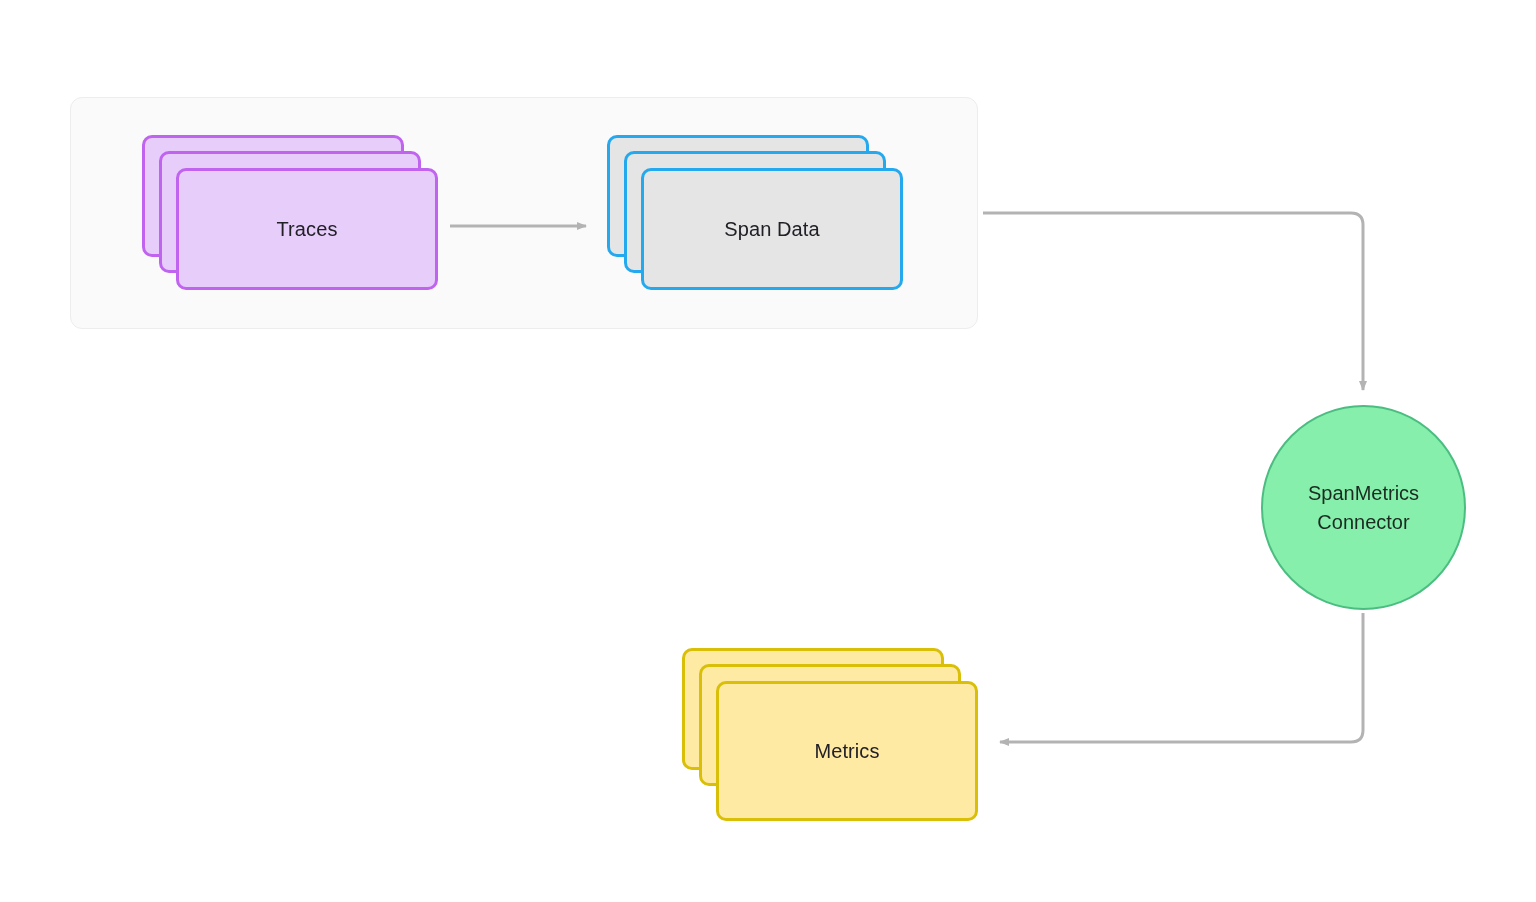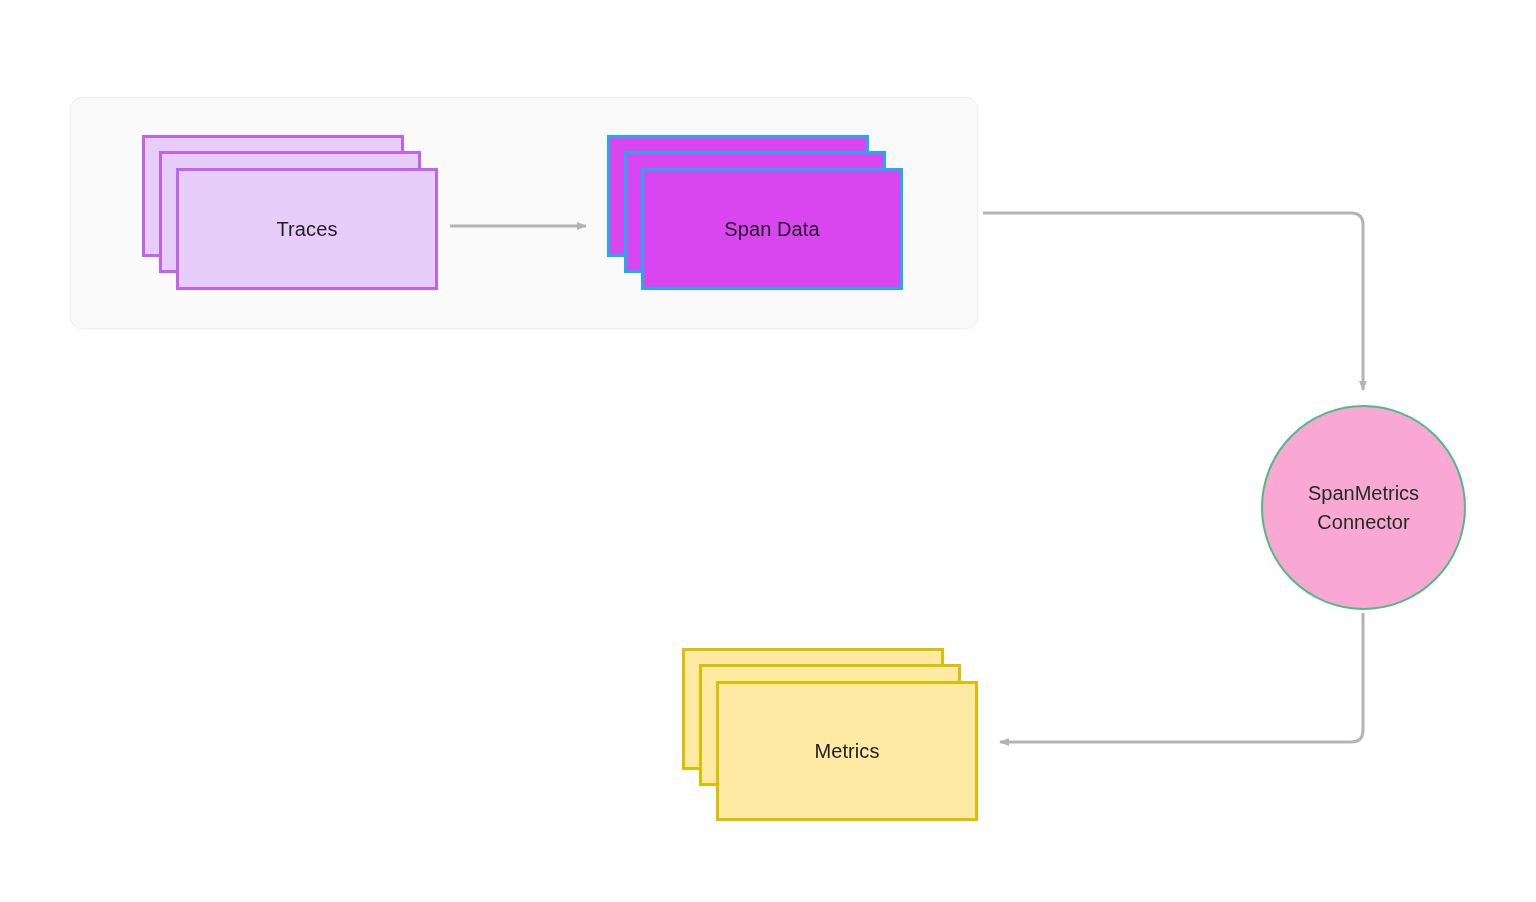--- a/index.html
+++ b/index.html
@@ -33,21 +33,21 @@
     box-sizing: border-box;
   }
 
   
   .stack {
     position: absolute;
   }
   .card {
     position: absolute;
     box-sizing: border-box;
-    border-radius: 0;
+    border-radius: 10px;
     border-width: 3px;
     border-style: solid;
   }
   .card.front {
     display: flex;
     align-items: center;
     justify-content: center;
   }
   .card-label {
     font-size: 20px;
@@ -63,21 +63,21 @@
     background: #e7cdfa;
     border-color: #c064ef;
   }
   .stack-traces .c0 { left: 0px;  top: 0px;  width: 262px; height: 122px; }
   .stack-traces .c1 { left: 17px; top: 16px; width: 262px; height: 122px; }
   .stack-traces .c2 { left: 34px; top: 33px; width: 262px; height: 122px; }
 
   
   .stack-span { left: 607px; top: 135px; width: 300px; height: 160px; }
   .stack-span .card {
-    background: #d946ef;
+    background: #e5e5e5;
     border-color: #24a9ee;
   }
   .stack-span .c0 { left: 0px;  top: 0px;  width: 262px; height: 122px; }
   .stack-span .c1 { left: 17px; top: 16px; width: 262px; height: 122px; }
   .stack-span .c2 { left: 34px; top: 33px; width: 262px; height: 122px; }
 
   
   .stack-metrics { left: 682px; top: 648px; width: 300px; height: 160px; }
   .stack-metrics .card {
     background: #ffeaa4;
@@ -88,21 +88,21 @@
   .stack-metrics .c2 { left: 34px; top: 33px; width: 262px; height: 140px; }
 
   
   .node-circle {
     position: absolute;
     left: 1261px;
     top: 405px;
     width: 205px;
     height: 205px;
     border-radius: 50%;
-    background: #f9a8d4;
+    background: #86efac;
     border: 2px solid #4cbd81;
     box-sizing: border-box;
     display: flex;
     flex-direction: column;
     align-items: center;
     justify-content: center;
   }
   .node-circle .node-line {
     font-size: 20px;
     line-height: 1.45;

